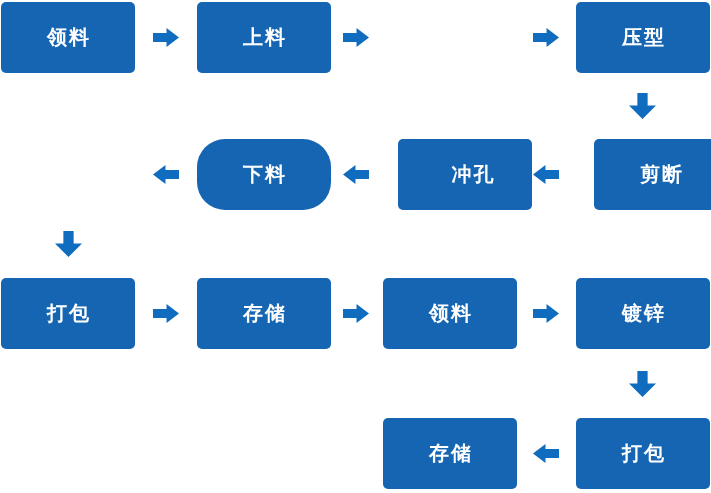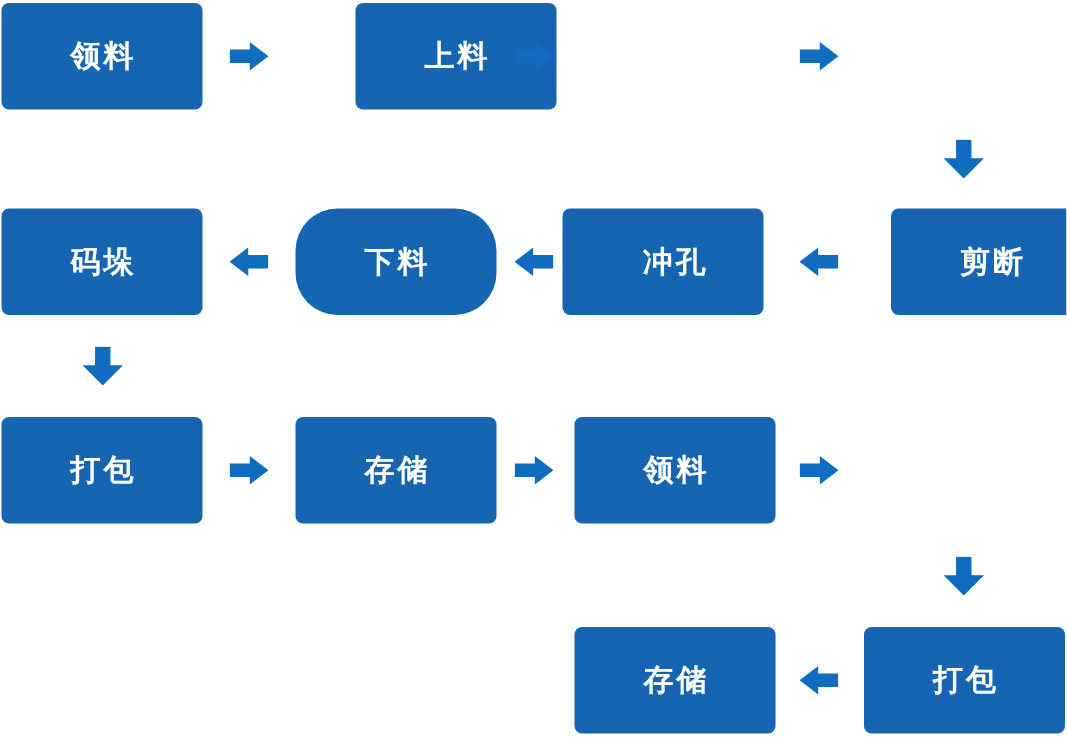--- a/index.html
+++ b/index.html
@@ -52,42 +52,43 @@
     clip-path: polygon(31% 0%, 69% 0%, 69% 48%, 100% 48%, 50% 100%, 0% 48%, 31% 48%);
   }
 </style>
 </head>
 <body>
 
 <div class="canvas">
 
   <div class="node" style="left:1px; top:2px;">领料</div>
   <div class="arrow right" style="left:153px; top:28px;"></div>
-  <div class="node" style="left:197px; top:2px;margin-left:40px;">上料</div>
+  <div class="node" style="left:197px; top:2px;">上料</div>
   <div class="arrow right" style="left:343px; top:28px;"></div>
   <div class="arrow right" style="left:533px; top:28px;"></div>
+  <div class="node" style="left:576px; top:2px;">压型</div>
 
   <div class="arrow down" style="left:629px; top:93px;"></div>
 
   <div class="node" style="left:576px; top:139px;margin-left:18px;">剪断</div>
   <div class="arrow left" style="left:533px; top:165px;"></div>
-  <div class="node" style="left:375px; top:139px;padding-left:15px;">冲孔</div>
+  <div class="node" style="left:398px; top:139px;padding-left:15px;">冲孔</div>
   <div class="arrow left" style="left:343px; top:165px;"></div>
   <div class="node" style="left:197px; top:139px;border-radius:28px;">下料</div>
   <div class="arrow left" style="left:153px; top:165px;"></div>
-  <div class="node" style="left:1px; top:139px;">码垛</div>
 
   <div class="arrow down" style="left:55px; top:231px;"></div>
 
   <div class="node" style="left:1px; top:278px;">打包</div>
   <div class="arrow right" style="left:153px; top:304px;"></div>
   <div class="node" style="left:197px; top:278px;">存储</div>
   <div class="arrow right" style="left:343px; top:304px;"></div>
   <div class="node" style="left:383px; top:278px;">领料</div>
   <div class="arrow right" style="left:533px; top:304px;"></div>
+  <div class="node" style="left:576px; top:278px;">镀锌</div>
 
   <div class="arrow down" style="left:629px; top:371px;"></div>
 
   <div class="node" style="left:576px; top:418px;">打包</div>
   <div class="arrow left" style="left:533px; top:444px;"></div>
   <div class="node" style="left:383px; top:418px;">存储</div>
 
 </div>
 
 </body></html>

